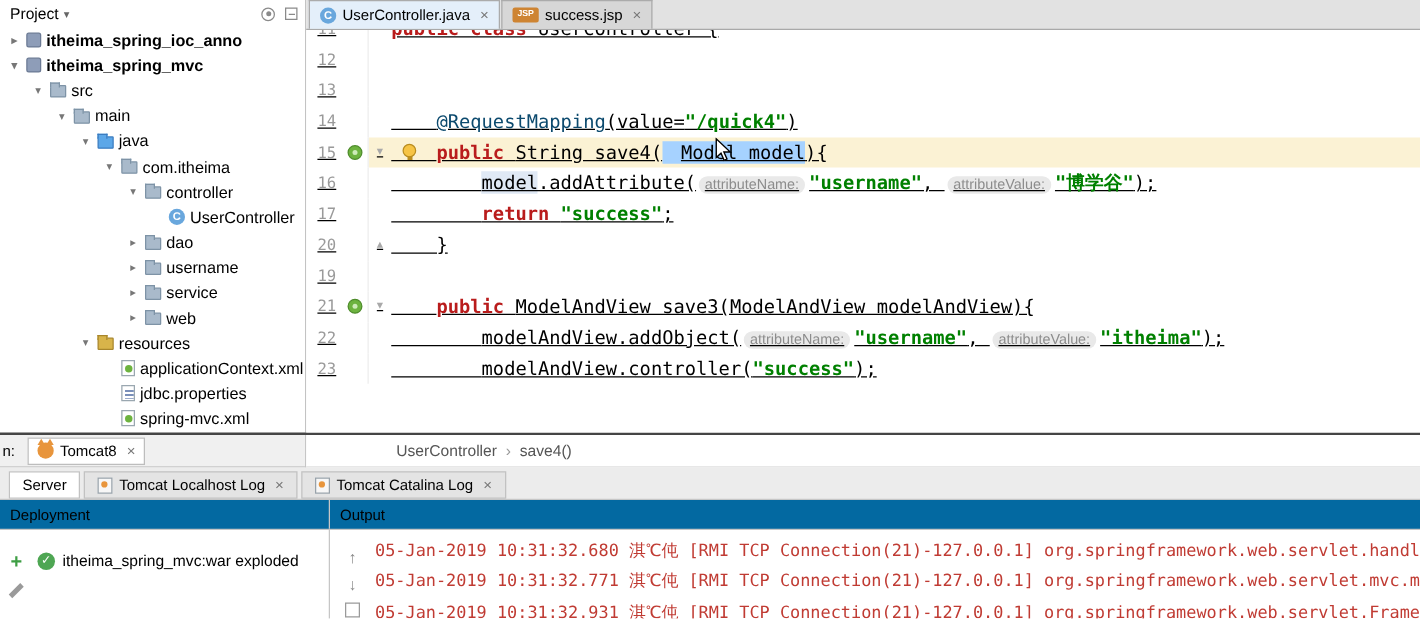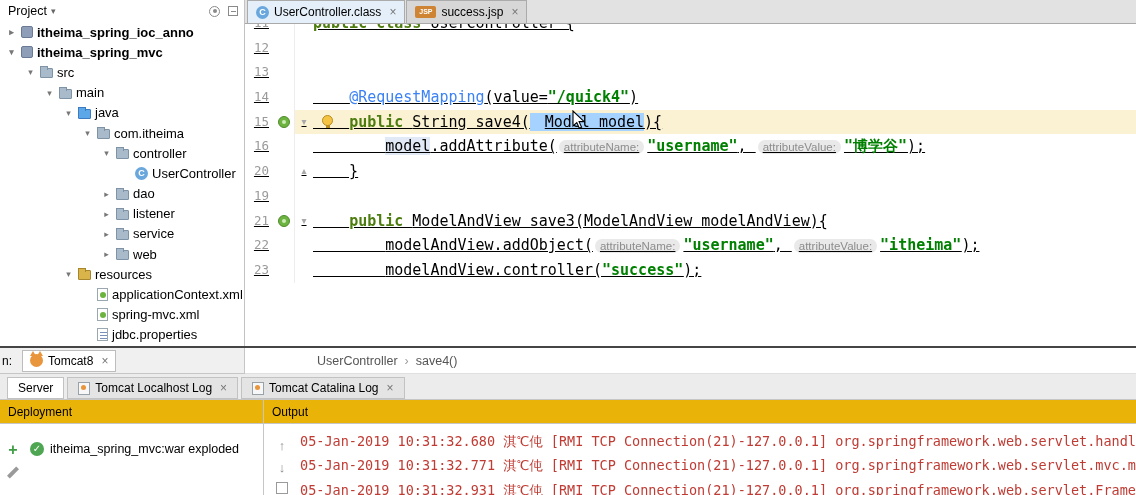--- a/index.html
+++ b/index.html
@@ -53,23 +53,23 @@
   .code-lines { margin-top:-13px; }
   .code-line { display:flex; height:24.7px; line-height:24.7px; font-size:15px; white-space:pre; }
   .lnum { width:30px; flex:none; text-align:right; padding-right:6px; color:#9A9A9A; font-size:12.5px; }
   .gicon { width:20px; flex:none; position:relative; border-right:1px solid #EDEDED; }
   .bean { position:absolute; left:3px; top:6px; width:12px; height:12px; border-radius:50%; background:#6DB33F; border:1px solid #4E8C2B; }
   .bean::after { content:""; position:absolute; left:3px; top:3px; width:4px; height:4px; background:#CDEBB8; border-radius:50%; }
   .line-body { flex:1; display:flex; min-width:0; }
   .current .line-body { background:#FBF2D4; }
   .fold { width:18px; flex:none; color:#A9A9A9; font-size:10px; text-align:center; font-family:"Liberation Sans", sans-serif; }
   .ltext { flex:1; position:relative; min-width:0; }
-  .s-kw { color:#4d7c0f; font-weight:bold; }
+  .s-kw { color:#b91c1c; font-weight:bold; }
   .s-str { color:#008000; font-weight:bold; }
-  .s-ann { color:#3b82f6; }
+  .s-ann { color:#0c4a6e; }
   .s-sel { background:#A6D2FF;padding-left:15px; }
   .s-usage { background:#E0E9F5; }
   .s-hint { background:#E9E9E9; color:#8C8C8C; font-size:11.5px; font-family:"Liberation Sans", sans-serif;
             border-radius:8px; padding:1px 5px; margin:0 3px 0 2px; }
   .bulb { position:absolute; left:9px; top:5px; width:11px; height:11px; background:#F6C445; border:1px solid #B98D1F; border-radius:50%; }
   .bulb::after { content:""; position:absolute; left:2.5px; bottom:-3.5px; width:4px; height:3px; background:#B98D1F; }
   .mcur { position:absolute; left:327px; top:86px; z-index:5; }
 
   
   .band { height:28px; flex:none; display:flex; border-top:2px solid #454545; }
@@ -86,21 +86,21 @@
   .bsep { color:#999; }
 
   
   .rtabs { height:26px; flex:none; background:#ECECEC; border-bottom:1px solid #C6C6C6; display:flex; align-items:flex-end; padding-left:4px; font-size:12px; }
   .rtab { display:flex; align-items:center; gap:5px; padding:3px 10px; border:1px solid #C2C2C2; background:#E4E4E4; margin-left:3px; }
   .rtab.active { background:#FFFFFF; }
   .licon { width:12px; height:13px; background:#F7F7F7; border:1px solid #98A2AA; position:relative; flex:none; }
   .licon::after { content:""; position:absolute; left:2px; top:2px; width:5px; height:5px; background:#E8953C; border-radius:50%; }
 
   
-  .cols-head { height:24px; flex:none; display:flex; background:#eab308; border-bottom:1px solid #C6C6C6; font-size:12px; align-items:stretch; }
+  .cols-head { height:24px; flex:none; display:flex; background:#0369a1; border-bottom:1px solid #C6C6C6; font-size:12px; align-items:stretch; }
   .ch-dep { width:263px; flex:none; padding-left:8px; display:flex; align-items:center; }
   .ch-out { flex:1; border-left:1px solid #C6C6C6; padding-left:8px; display:flex; align-items:center; }
 
   
   .content { flex:1; min-height:0; display:flex; background:#fff; overflow:hidden; }
   .ltools { width:26px; flex:none; display:flex; flex-direction:column; align-items:center; padding-top:20px; gap:10px; }
   .plus { color:#3E9E44; font-weight:bold; font-size:16px; line-height:12px; }
   .pencil { width:4px; height:13px; background:#9A9A9A; transform:rotate(45deg); display:inline-block; }
   .deplist { width:237px; flex:none; padding-top:18px; font-size:12.5px; }
   .deprow { display:flex; align-items:center; gap:6px; padding-left:4px; white-space:nowrap; }
@@ -171,21 +171,21 @@
             <span class="tlabel">UserController</span>
           </div>
           <div class="tree-row" style="padding-left: 99px;">
             <span class="chev">▸</span>
             <span class="ticon i-package"></span>
             <span class="tlabel">dao</span>
           </div>
           <div class="tree-row" style="padding-left: 99px;">
             <span class="chev">▸</span>
             <span class="ticon i-package"></span>
-            <span class="tlabel">listener</span>
+            <span class="tlabel">username</span>
           </div>
           <div class="tree-row" style="padding-left: 99px;">
             <span class="chev">▸</span>
             <span class="ticon i-package"></span>
             <span class="tlabel">service</span>
           </div>
           <div class="tree-row" style="padding-left: 99px;">
             <span class="chev">▸</span>
             <span class="ticon i-package"></span>
             <span class="tlabel">web</span>
@@ -195,52 +195,53 @@
             <span class="ticon i-resources-folder"></span>
             <span class="tlabel">resources</span>
           </div>
           <div class="tree-row" style="padding-left: 80px;">
             <span class="chev"></span>
             <span class="ticon i-spring-xml"></span>
             <span class="tlabel">applicationContext.xml</span>
           </div>
           <div class="tree-row" style="padding-left: 80px;">
             <span class="chev"></span>
+            <span class="ticon i-properties"></span>
+            <span class="tlabel">jdbc.properties</span>
+          </div>
+          <div class="tree-row" style="padding-left: 80px;">
+            <span class="chev"></span>
             <span class="ticon i-spring-xml"></span>
             <span class="tlabel">spring-mvc.xml</span>
-          </div>
-          <div class="tree-row" style="padding-left: 80px;">
-            <span class="chev"></span>
-            <span class="ticon i-properties"></span>
-            <span class="tlabel">jdbc.properties</span>
           </div>
         </div>
     </aside>
 
     <section class="editor">
       <div class="etabs">
         <div class="etab active">
           <span class="cicon">C</span>
-          <span>UserController.class</span>
+          <span>UserController.java</span>
           <span class="x">×</span>
         </div>
         <div class="etab">
           <span class="jicon">JSP</span>
           <span>success.jsp</span>
           <span class="x">×</span>
         </div>
       </div>
       <div class="code-area">
         <div class="code-lines">
             <div class="code-line"><span class="lnum">11</span><span class="gicon"></span><div class="line-body"><span class="fold"></span><div class="ltext"><span class="s-kw">public class </span><span class="s-pl">UserController {</span></div></div></div>
             <div class="code-line"><span class="lnum">12</span><span class="gicon"></span><div class="line-body"><span class="fold"></span><div class="ltext"></div></div></div>
             <div class="code-line"><span class="lnum">13</span><span class="gicon"></span><div class="line-body"><span class="fold"></span><div class="ltext"></div></div></div>
             <div class="code-line"><span class="lnum">14</span><span class="gicon"></span><div class="line-body"><span class="fold"></span><div class="ltext"><span class="s-pl">    </span><span class="s-ann">@RequestMapping</span><span class="s-pl">(value=</span><span class="s-str">"/quick4"</span><span class="s-pl">)</span></div></div></div>
             <div class="code-line current"><span class="lnum">15</span><span class="gicon"><i class="bean"></i></span><div class="line-body"><span class="fold">▾</span><div class="ltext"><span class="bulb"></span><span class="s-pl">    </span><span class="s-kw">public </span><span class="s-pl">String save4(</span><span class="s-sel">Model model</span><span class="s-pl">){</span></div></div></div>
             <div class="code-line"><span class="lnum">16</span><span class="gicon"></span><div class="line-body"><span class="fold"></span><div class="ltext"><span class="s-pl">        </span><span class="s-usage">model</span><span class="s-pl">.addAttribute(</span><span class="s-hint">attributeName:</span><span class="s-str">"username"</span><span class="s-pl">, </span><span class="s-hint">attributeValue:</span><span class="s-str">"博学谷"</span><span class="s-pl">);</span></div></div></div>
+            <div class="code-line"><span class="lnum">17</span><span class="gicon"></span><div class="line-body"><span class="fold"></span><div class="ltext"><span class="s-pl">        </span><span class="s-kw">return </span><span class="s-str">"success"</span><span class="s-pl">;</span></div></div></div>
             <div class="code-line"><span class="lnum">20</span><span class="gicon"></span><div class="line-body"><span class="fold">▴</span><div class="ltext"><span class="s-pl">    }</span></div></div></div>
             <div class="code-line"><span class="lnum">19</span><span class="gicon"></span><div class="line-body"><span class="fold"></span><div class="ltext"></div></div></div>
             <div class="code-line"><span class="lnum">21</span><span class="gicon"><i class="bean"></i></span><div class="line-body"><span class="fold">▾</span><div class="ltext"><span class="s-pl">    </span><span class="s-kw">public </span><span class="s-pl">ModelAndView save3(ModelAndView modelAndView){</span></div></div></div>
             <div class="code-line"><span class="lnum">22</span><span class="gicon"></span><div class="line-body"><span class="fold"></span><div class="ltext"><span class="s-pl">        </span><span class="s-pl">modelAndView.addObject(</span><span class="s-hint">attributeName:</span><span class="s-str">"username"</span><span class="s-pl">, </span><span class="s-hint">attributeValue:</span><span class="s-str">"itheima"</span><span class="s-pl">);</span></div></div></div>
             <div class="code-line"><span class="lnum">23</span><span class="gicon"></span><div class="line-body"><span class="fold"></span><div class="ltext"><span class="s-pl">        </span><span class="s-pl">modelAndView.controller(</span><span class="s-str">"success"</span><span class="s-pl">);</span></div></div></div>
           </div>
         <svg class="mcur" width="14" height="20" viewBox="0 0 14 20">
           <path d="M1,1 L1,16 L4.8,12.6 L7.3,18.3 L9.6,17.2 L7.1,11.6 L12.2,11.6 Z" fill="#ffffff" stroke="#000000" stroke-width="1.1"></path>
         </svg>
       </div>

